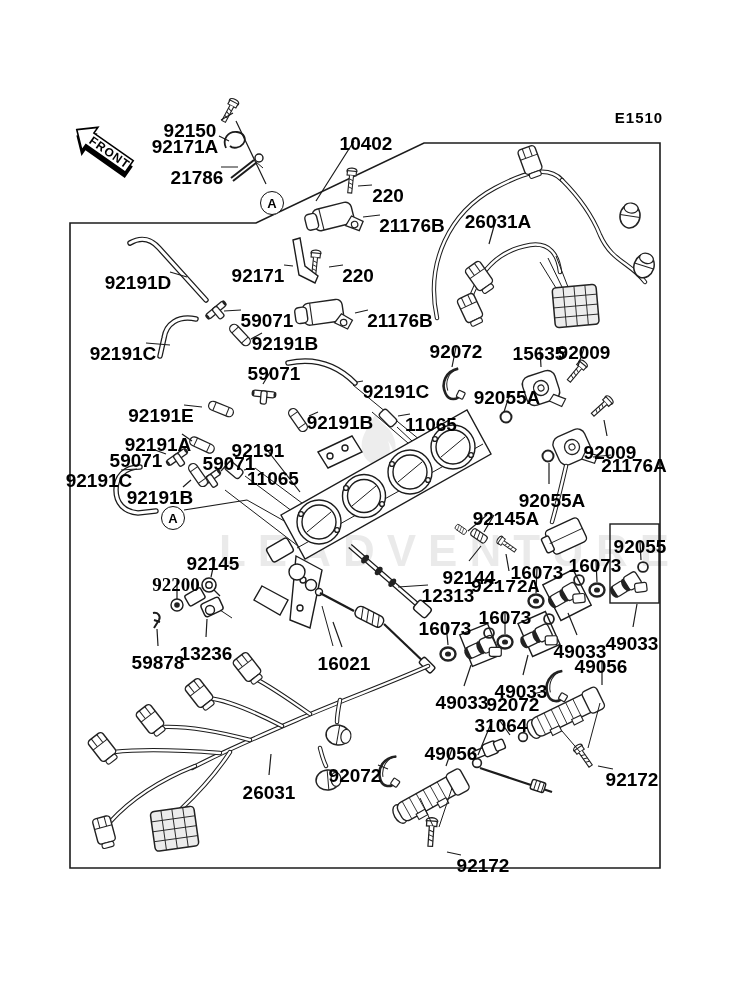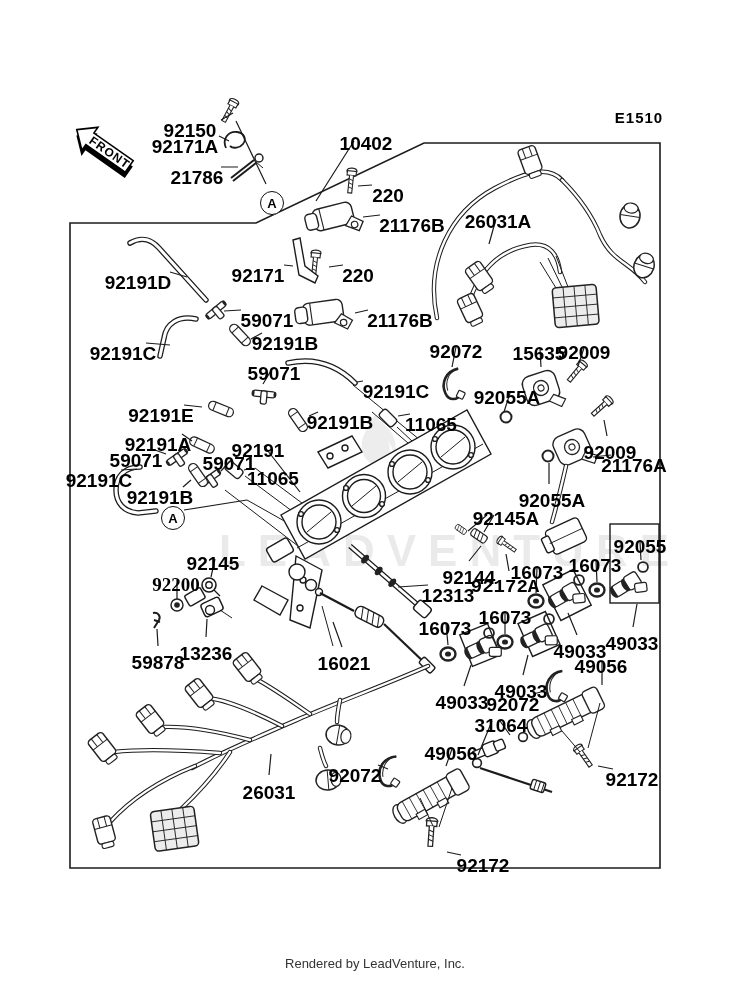--- a/index.html
+++ b/index.html
@@ -440,15 +440,14 @@
       <div class="plabel" style="left: 344px; top: 653px;">16021</div>
       <div class="plabel" style="left: 206px; top: 643px;">13236</div>
       <div class="plabel" style="left: 158px; top: 652px;">59878</div>
       <div class="plabel" style="left: 213px; top: 553px;">92145</div>
       <div class="plabel" style="left: 176px; top: 574px; font-family: Liberation Serif, serif;">92200</div>
       <div class="callout" style="left: 272px; top: 193px;">A</div>
       <div class="callout" style="left: 173px; top: 508px;">A</div>
     </div>
 
 <div id="page-code">E1510</div>
-<div id="footer-credit">Rendered by LeadVenture, Inc.</div>
 
 </div>
 
 </body></html>

